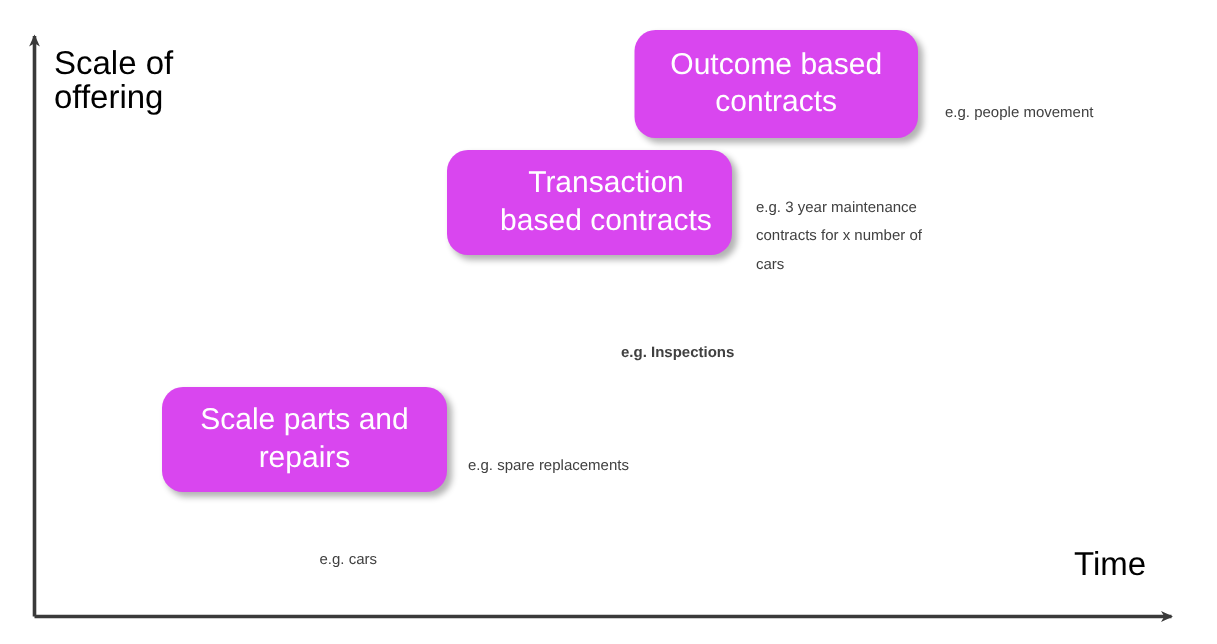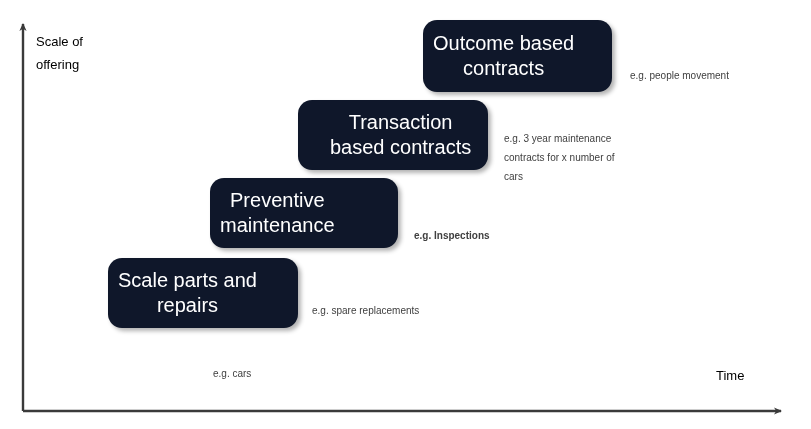--- a/index.html
+++ b/index.html
@@ -27,42 +27,43 @@
     top: 0;
     width: 811px;
     height: 429px;
     pointer-events: none;
   }
 
   
   .axis-title {
     position: absolute;
     color: #000000;
-    font-size: 13px;
+    font-size: 22px;
     line-height: 23px;
     white-space: pre-line;
     font-family: "Liberation Sans", sans-serif;
   }
   #y-axis-title {
     left: 36px;
     top: 30px;
   }
   #x-axis-title {
     left: 716px;
     top: 364px;
   }
 
   
   .step-box {
     position: absolute;
-    background: #0f172a;
+    background: #d946ef;
     border-radius: 14px;
     box-shadow: 3px 3px 4px rgba(0,0,0,0.30);
     display: flex;
     align-items: center;
+    justify-content: center;
     box-sizing: border-box;
     padding: 2px 10px;
   }
   .step-label {
     color: #ffffff;
     font-size: 20px;
     line-height: 25px;
     text-align: center;
     white-space: pre-line;
     font-family: "Liberation Sans", sans-serif;
@@ -104,24 +105,20 @@
   <div class="axis-title" id="x-axis-title">Time</div>
 
   <div class="annotation" style="left:213px; top:364px;">e.g. cars</div>
 
   <div class="step-box" style="left:108px; top:258px; width:190px; height:70px;">
     <span class="step-label">Scale parts and
 repairs</span>
   </div>
   <div class="annotation" style="left:312px; top:301px;">e.g. spare replacements</div>
 
-  <div class="step-box" style="left:210px; top:178px; width:188px; height:70px;">
-    <span class="step-label">Preventive
-maintenance</span>
-  </div>
   <div class="annotation semi-bold" style="left:414px; top:226px;">e.g. Inspections</div>
 
   <div class="step-box" style="left:298px; top:100px; width:190px; height:70px;padding-left:32px;">
     <span class="step-label">Transaction
 based contracts</span>
   </div>
   <div class="annotation" style="left:504px; top:129px;">e.g. 3 year maintenance
 contracts for x number of
 cars</div>
 

